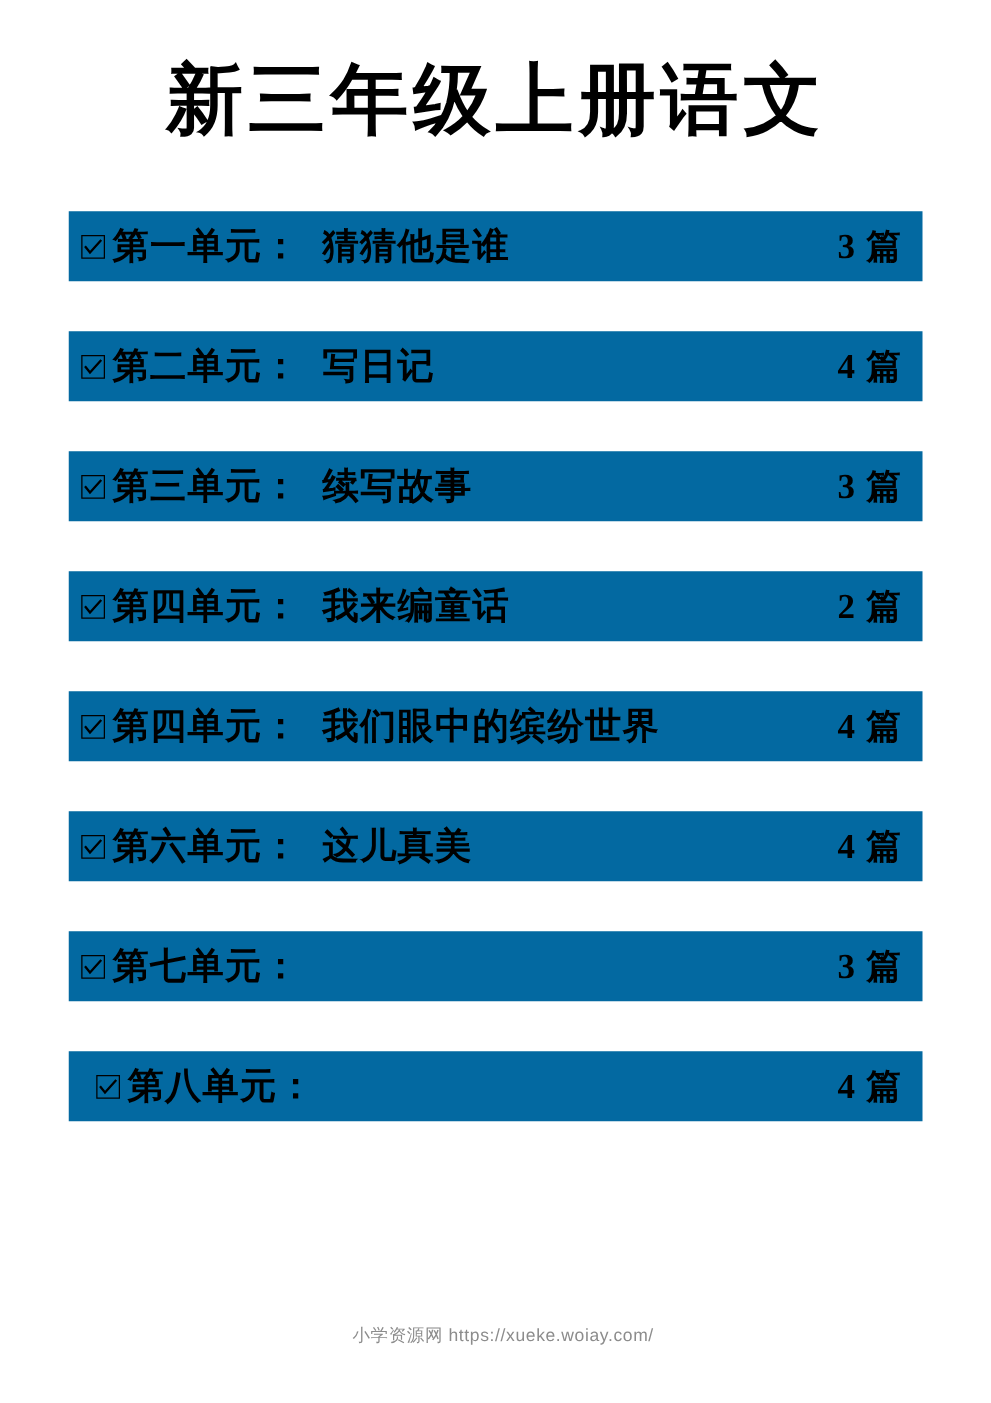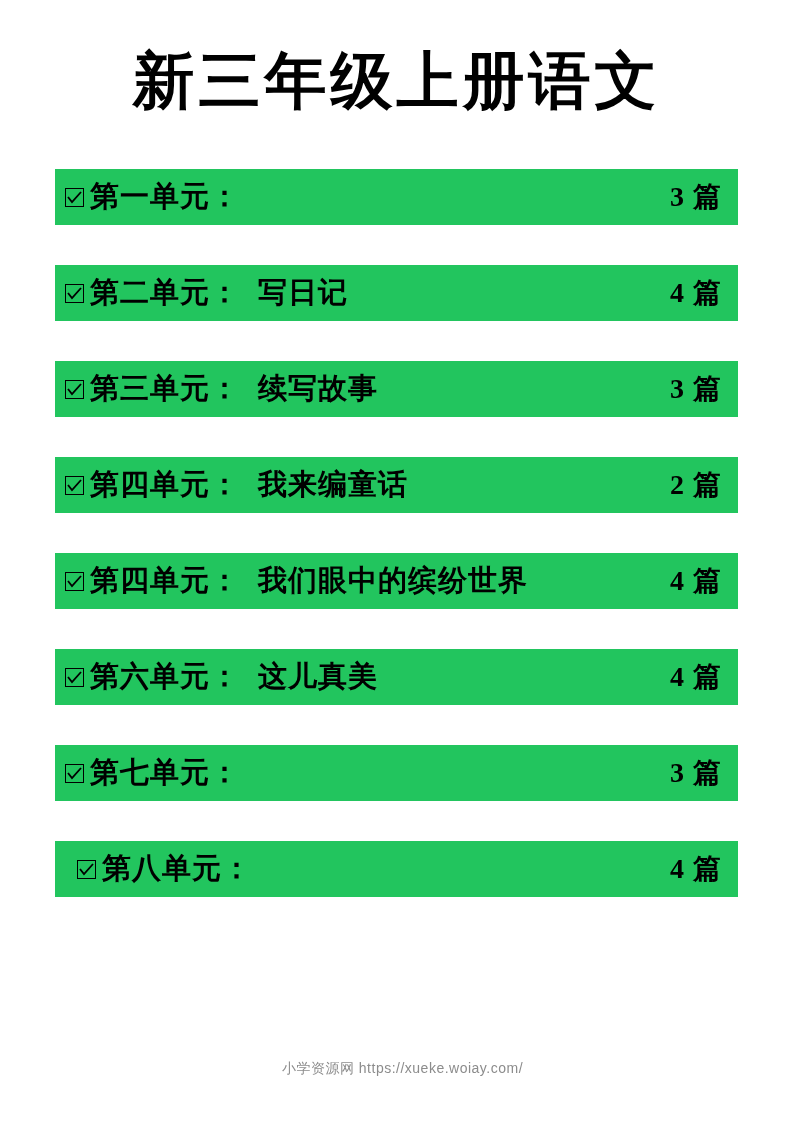--- a/index.html
+++ b/index.html
@@ -42,21 +42,21 @@
     line-height: 1.2;
     margin-top: 12px;
     white-space: nowrap;
   }
   .list {
     margin-top: 52px;
     padding: 0 55px;
     box-sizing: border-box;
   }
   .row {
-    background: #22c55e;
+    background: #0369a1;
     height: 56px;
     margin-bottom: 40px;
     display: flex;
     align-items: center;
     padding: 0 12px 0 10px;
     box-sizing: border-box;
   }
   .row:last-child {
     margin-bottom: 0;
     padding-left: 22px;
@@ -125,20 +125,21 @@
 
   <div class="list">
 
     <div class="row">
       <span class="checkbox">
         <svg width="15" height="13" viewBox="0 0 15 13">
             <polyline points="1,6 5,11 14,1" fill="none" stroke="#000" stroke-width="1.8"></polyline>
           </svg>
       </span>
       <span class="row-unit">第一单元：</span>
+      <span class="row-title">猜猜他是谁</span>
       <span class="row-spacer"></span>
       <span class="row-count">3 篇</span>
     </div>
 
     <div class="row">
       <span class="checkbox">
         <svg width="15" height="13" viewBox="0 0 15 13">
             <polyline points="1,6 5,11 14,1" fill="none" stroke="#000" stroke-width="1.8"></polyline>
           </svg>
       </span>

